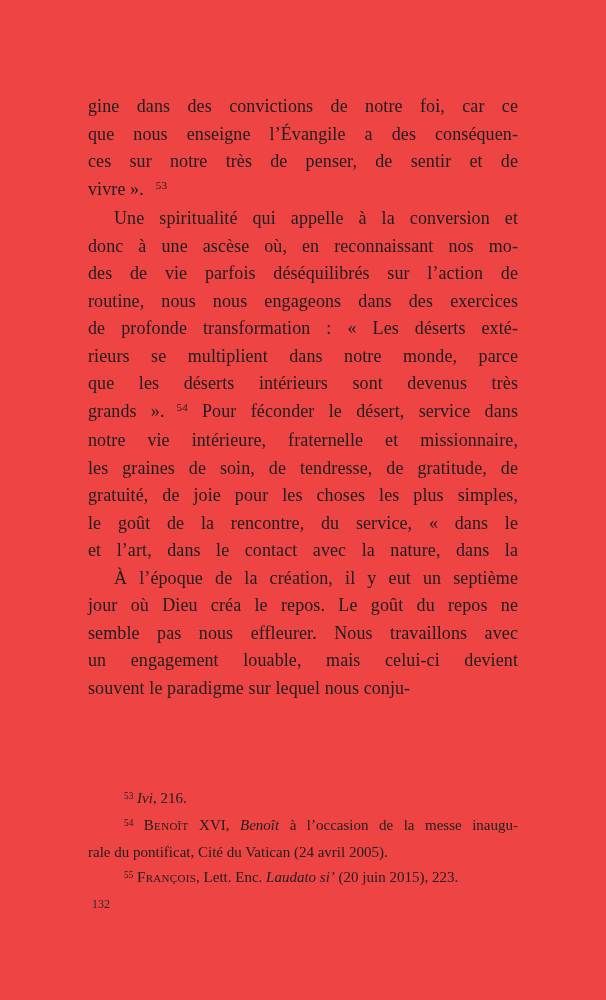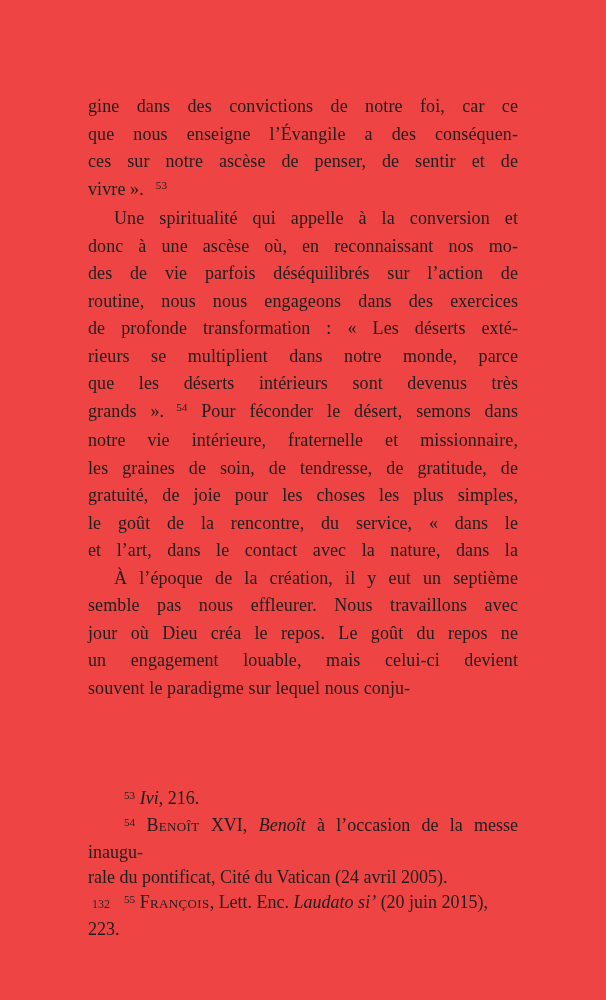--- a/index.html
+++ b/index.html
@@ -23,21 +23,21 @@
     width: 430px;
     font-size: 18px;
     line-height: 27.5px;
     letter-spacing: 0.1px;
   }
   .footnote-block {
     position: absolute;
     left: 88px;
     top: 786px;
     width: 430px;
-    font-size: 18px;
+    font-size: 15px;
     line-height: 25px;
     font-family: Liberation Serif, serif;
   }
   .line {
     text-align: justify;
     text-align-last: justify;
   }
   .line.last {
     text-align: left;
     text-align-last: left;
@@ -72,42 +72,42 @@
   }
 </style>
 </head>
 <body>
 
 <div class="book-page">
   <div class="text-block">
       <div>
         <div class="line"><span>gine dans des convictions de notre foi, car ce</span></div>
         <div class="line"><span>que nous enseigne l’Évangile a des conséquen-</span></div>
-        <div class="line"><span>ces sur notre ascèse de penser, de sentir et de</span></div>
+        <div class="line"><span>ces sur notre très de penser, de sentir et de</span></div>
         <div class="line last"><span>vivre ».</span><span class="seg-sup">53</span></div>
       </div>
       <div>
         <div class="line indent"><span>Une spiritualité qui appelle à la conversion et</span></div>
         <div class="line"><span>donc à une ascèse où, en reconnaissant nos mo-</span></div>
         <div class="line"><span>des de vie parfois déséquilibrés sur l’action de</span></div>
         <div class="line"><span>routine, nous nous engageons dans des exercices</span></div>
         <div class="line"><span>de profonde transformation : « Les déserts exté-</span></div>
         <div class="line"><span>rieurs se multiplient dans notre monde, parce</span></div>
         <div class="line"><span>que les déserts intérieurs sont devenus très</span></div>
-        <div class="line"><span>grands ».</span><span class="seg-sup">54</span><span> Pour féconder le désert, semons dans</span></div>
+        <div class="line"><span>grands ».</span><span class="seg-sup">54</span><span> Pour féconder le désert, service dans</span></div>
         <div class="line"><span>notre vie intérieure, fraternelle et missionnaire,</span></div>
         <div class="line"><span>les graines de soin, de tendresse, de gratitude, de</span></div>
         <div class="line"><span>gratuité, de joie pour les choses les plus simples,</span></div>
         <div class="line"><span>le goût de la rencontre, du service, « dans le</span></div>
         <div class="line"><span>et l’art, dans le contact avec la nature, dans la</span></div>
       </div>
       <div>
         <div class="line indent"><span>À l’époque de la création, il y eut un septième</span></div>
+        <div class="line"><span>jour où Dieu créa le repos. Le goût du repos ne</span></div>
         <div class="line"><span>semble pas nous effleurer. Nous travaillons avec</span></div>
-        <div class="line"><span>jour où Dieu créa le repos. Le goût du repos ne</span></div>
         <div class="line"><span>un engagement louable, mais celui-ci devient</span></div>
         <div class="line last"><span>souvent le paradigme sur lequel nous conju-</span></div>
       </div>
     </div>
   <div class="footnote-block">
       <div>
         <div class="line last indent"><span class="seg-sup">53</span><span> </span><span class="seg-i">Ivi</span><span>, 216.</span></div>
       </div>
       <div>
         <div class="line indent"><span class="seg-sup">54</span><span> </span><span class="seg-sc">Benoît</span><span> XVI, </span><span class="seg-i">Benoît</span><span> à l’occasion de la messe inaugu-</span></div>

